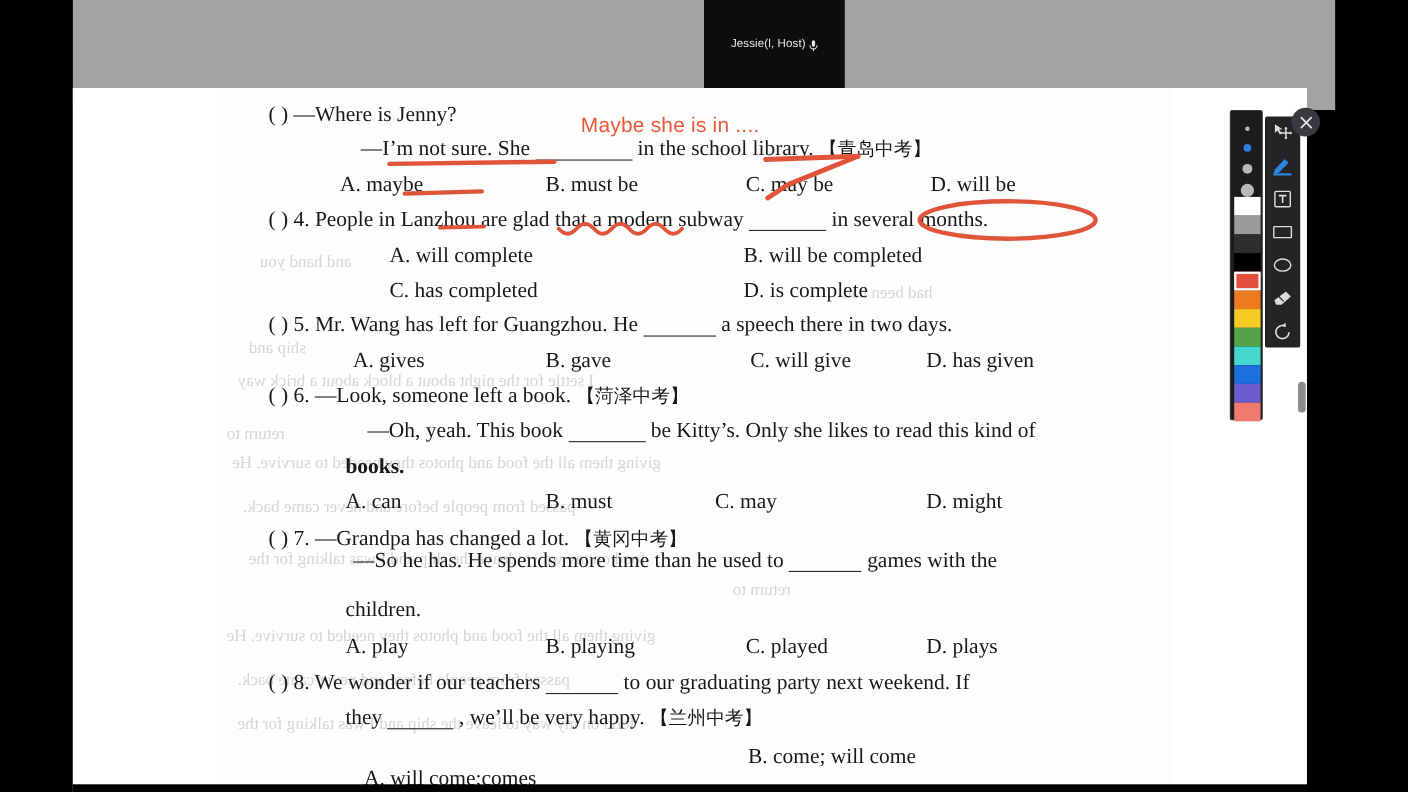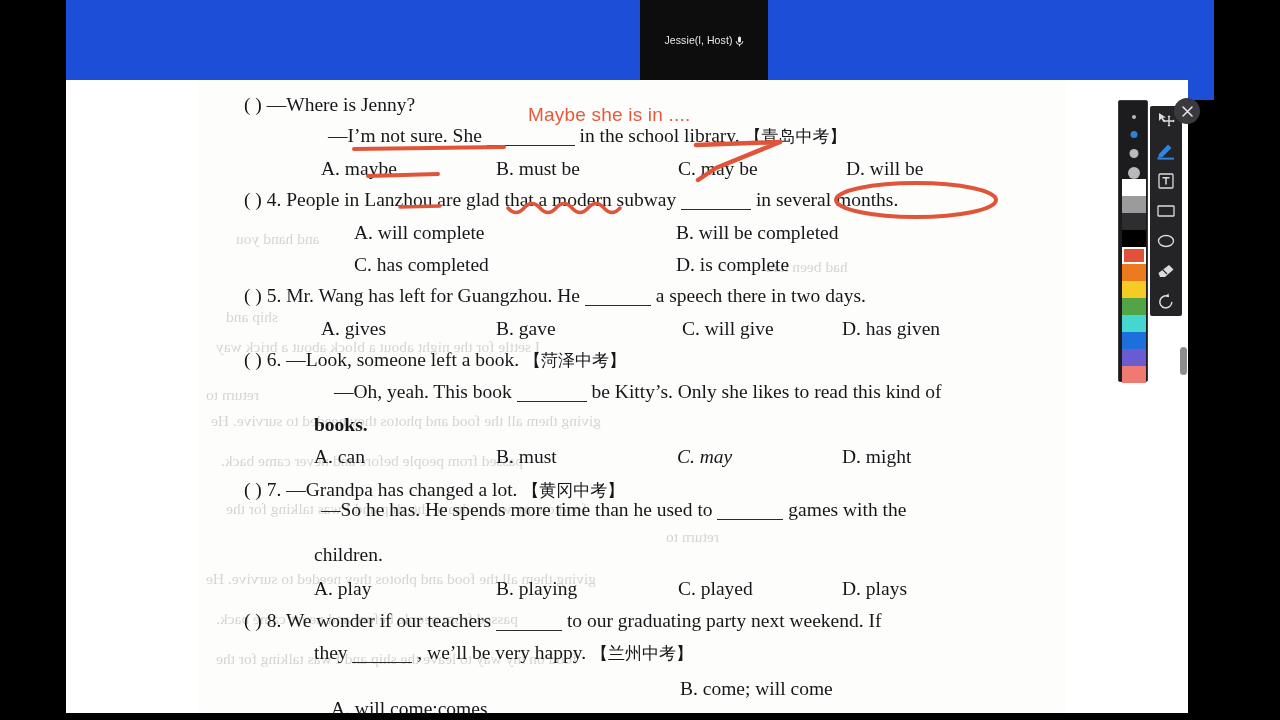--- a/index.html
+++ b/index.html
@@ -6,21 +6,21 @@
   html, body {
     width: 1280px; height: 720px;
     background: #000; overflow: hidden;
     font-family: "Liberation Serif", serif;
   }
   #screen { position: relative; width: 1280px; height: 720px; background: #000; }
 
   
   .topbar {
     position: absolute; left: 66px; top: 0; width: 1148px; height: 100px;
-    background: #1d4ed8;
+    background: #a3a3a3;
   }
   .self-tile {
     position: absolute; left: 574px; top: 0; width: 128px; height: 80px;
     background: #0d0d0d; display: flex; align-items: center; justify-content: center;
   }
   .self-tile .nm {
     font-family: "Liberation Sans", sans-serif;
     font-size: 10.5px; color: #e9e9e9; letter-spacing: .1px;
     display: flex; align-items: center; gap: 2px; white-space: nowrap;
   }
@@ -144,21 +144,21 @@
       <div class="line" style="left:178px; top:15px;">
         <span class="paren">(       )</span>
         <span>—Where is Jenny?</span>
       </div>
       <div class="line" style="left:262px; top:46px;">
         <span>—I’m not sure. She</span>
         <span class="blank" style="width:88px;"></span>
         <span>in the school library.</span>
         <span class="cn">【青岛中考】</span>
       </div>
-      <div class="opt" style="left:255px; top:78px;">
+      <div class="opt" style="left:243px; top:78px;">
         <span>A.</span>
         <span>maybe</span>
       </div>
       <div class="opt" style="left:430px; top:78px;">
         <span>B.</span>
         <span>must be</span>
       </div>
       <div class="opt" style="left:612px; top:78px;">
         <span>C.</span>
         <span>may be</span>
@@ -232,21 +232,21 @@
       </div>
       <div class="line" style="left:248px; top:335px;font-weight:bold;">books.</div>
       <div class="opt" style="left:248px; top:366px;">
         <span>A.</span>
         <span>can</span>
       </div>
       <div class="opt" style="left:430px; top:366px;">
         <span>B.</span>
         <span>must</span>
       </div>
-      <div class="opt" style="left:611px; top:366px;font-style:italic;">
+      <div class="opt" style="left:584px; top:366px;">
         <span>C.</span>
         <span>may</span>
       </div>
       <div class="opt" style="left:776px; top:366px;">
         <span>D.</span>
         <span>might</span>
       </div>
     </div>
 
     <div class="qblock">

